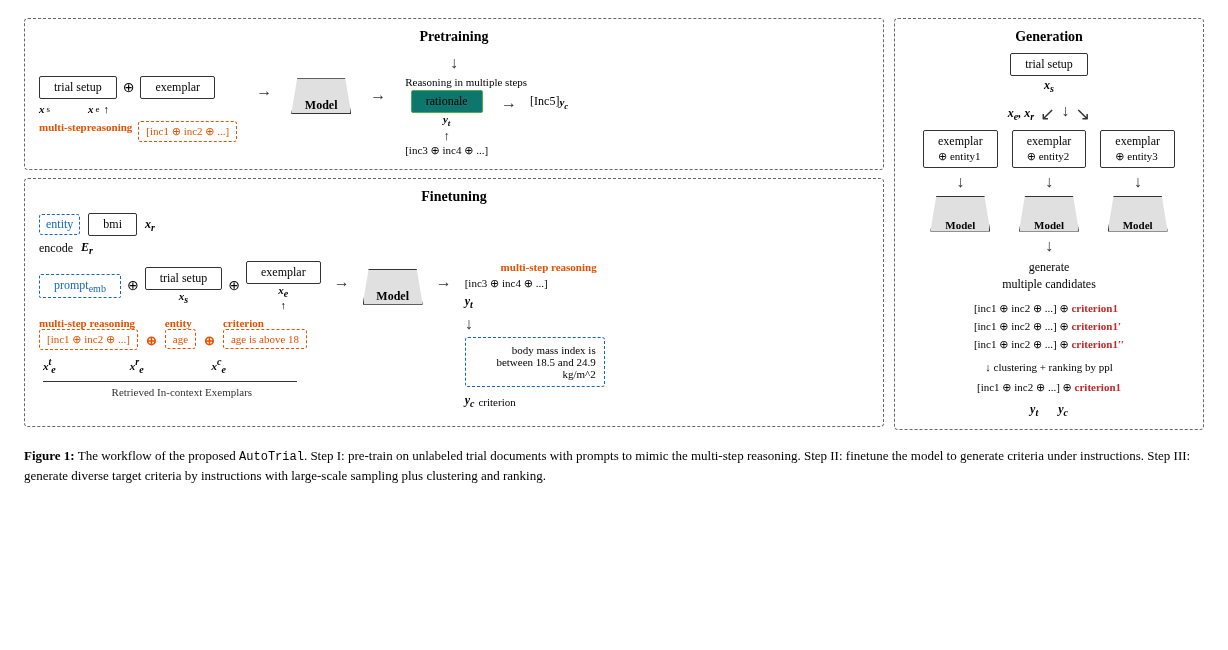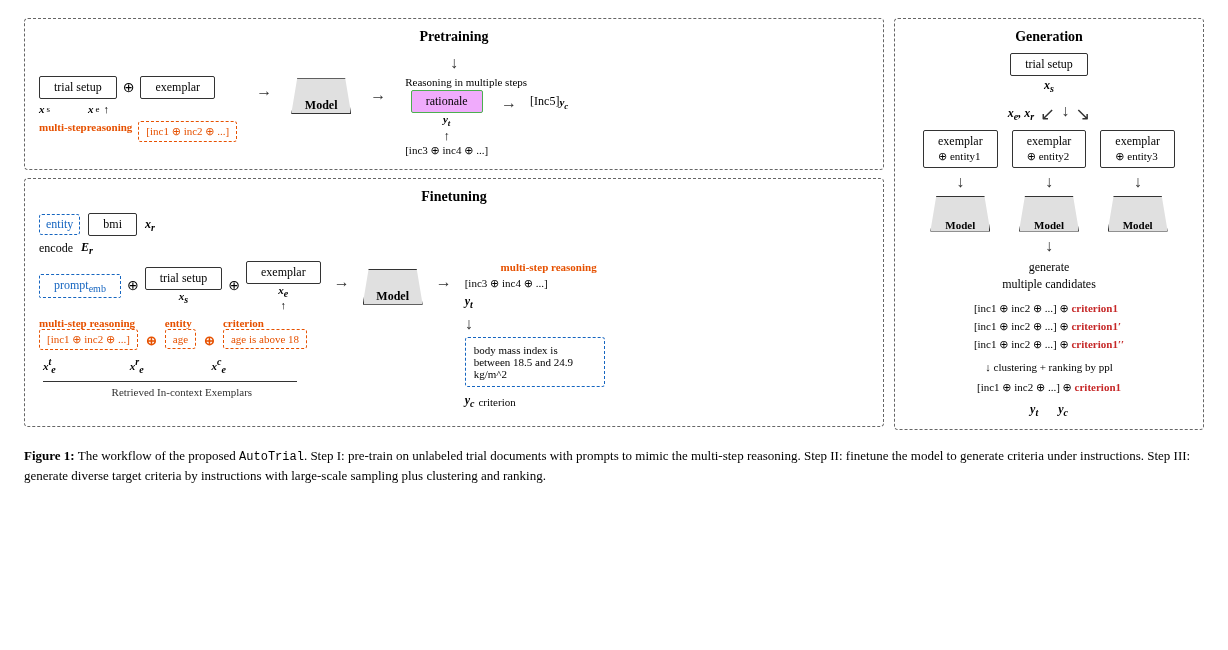--- a/index.html
+++ b/index.html
@@ -48,21 +48,21 @@
       border: 1.5px solid #333;
       border-radius: 2px;
       padding: 3px 14px;
       display: inline-block;
       background: #fff;
       font-size: 12px;
       white-space: nowrap;
     }
 
     .node-box.green-fill {
-      background: #f0abfc;
+      background: #0f766e;
       border-color: #4caf50;
     }
 
     .node-box.blue-dashed {
       border: 1.5px dashed #1565c0;
       color: #1565c0;
     }
 
     
     .trapezoid {
@@ -134,21 +134,21 @@
       color: #1565c0;
       font-size: 12px;
       display: inline-block;
     }
 
     .criterion-box {
       border: 1.5px dashed #1565c0;
       border-radius: 3px;
       padding: 6px 8px;
       font-size: 11px;
-      text-align: left;
+      text-align: right;
       background: #fff;
       max-width: 140px;
     }
 
     .brace-label {
       font-size: 11px;
       text-align: center;
       color: #333;
     }
 

